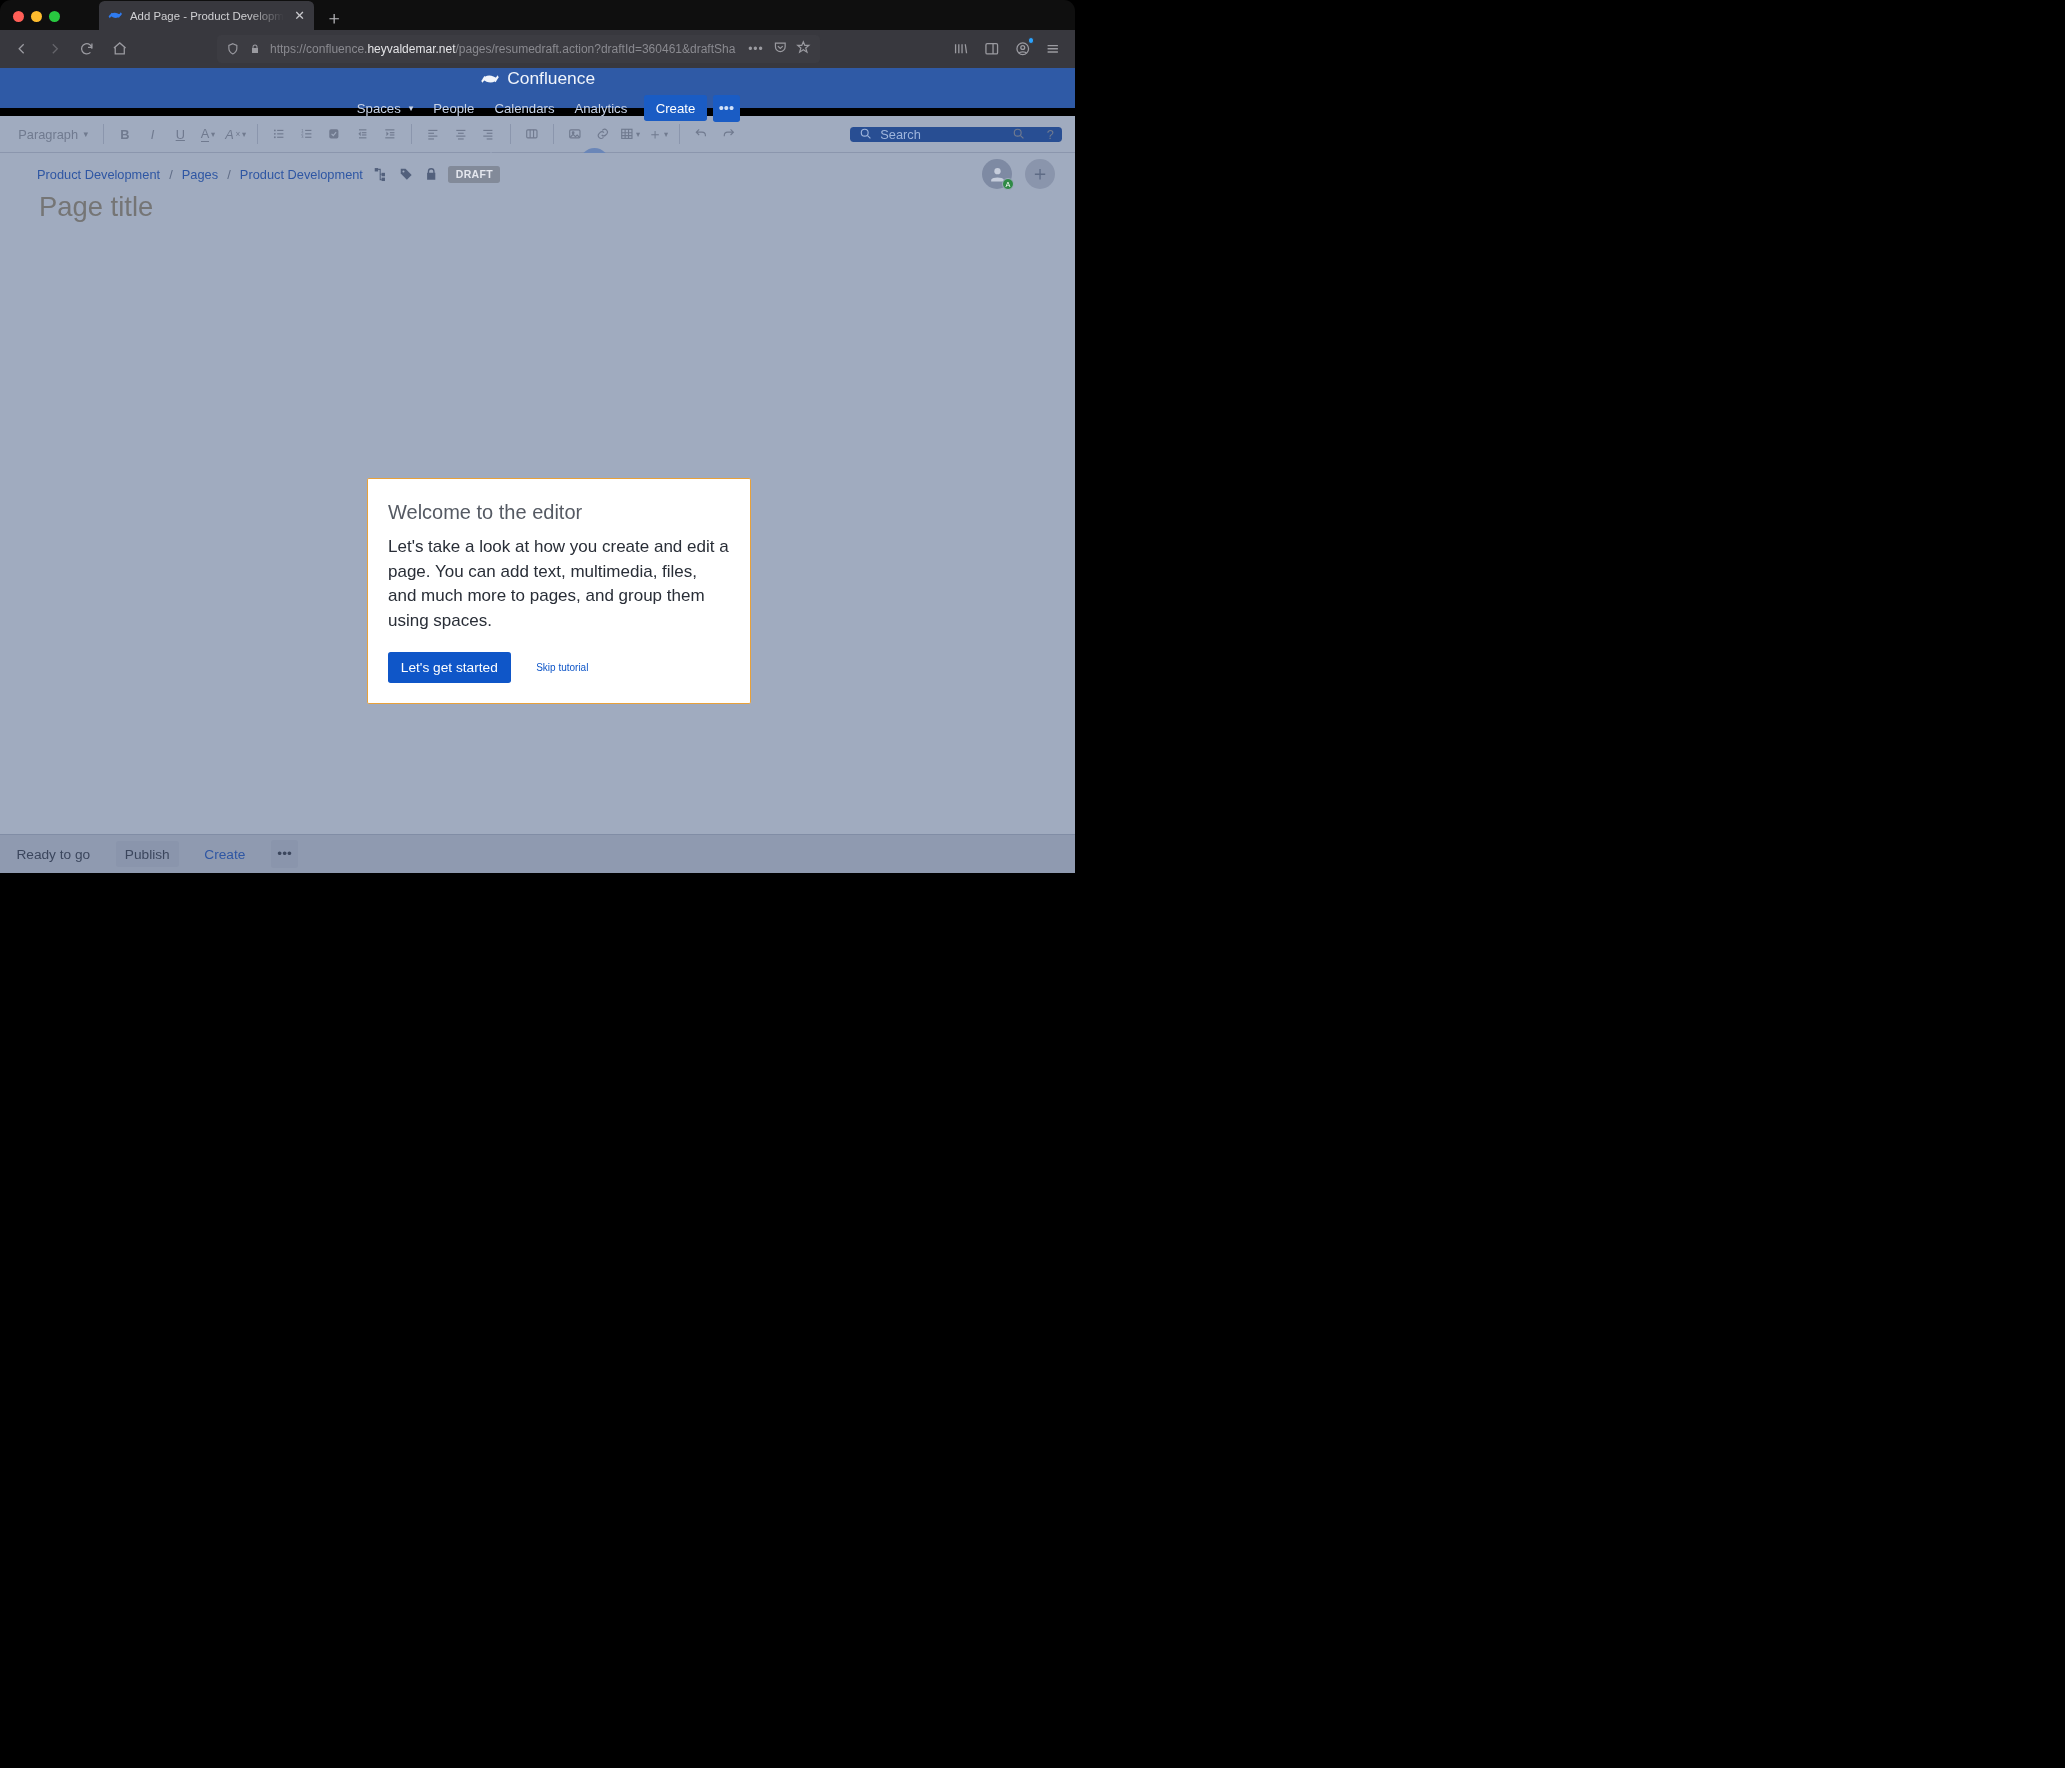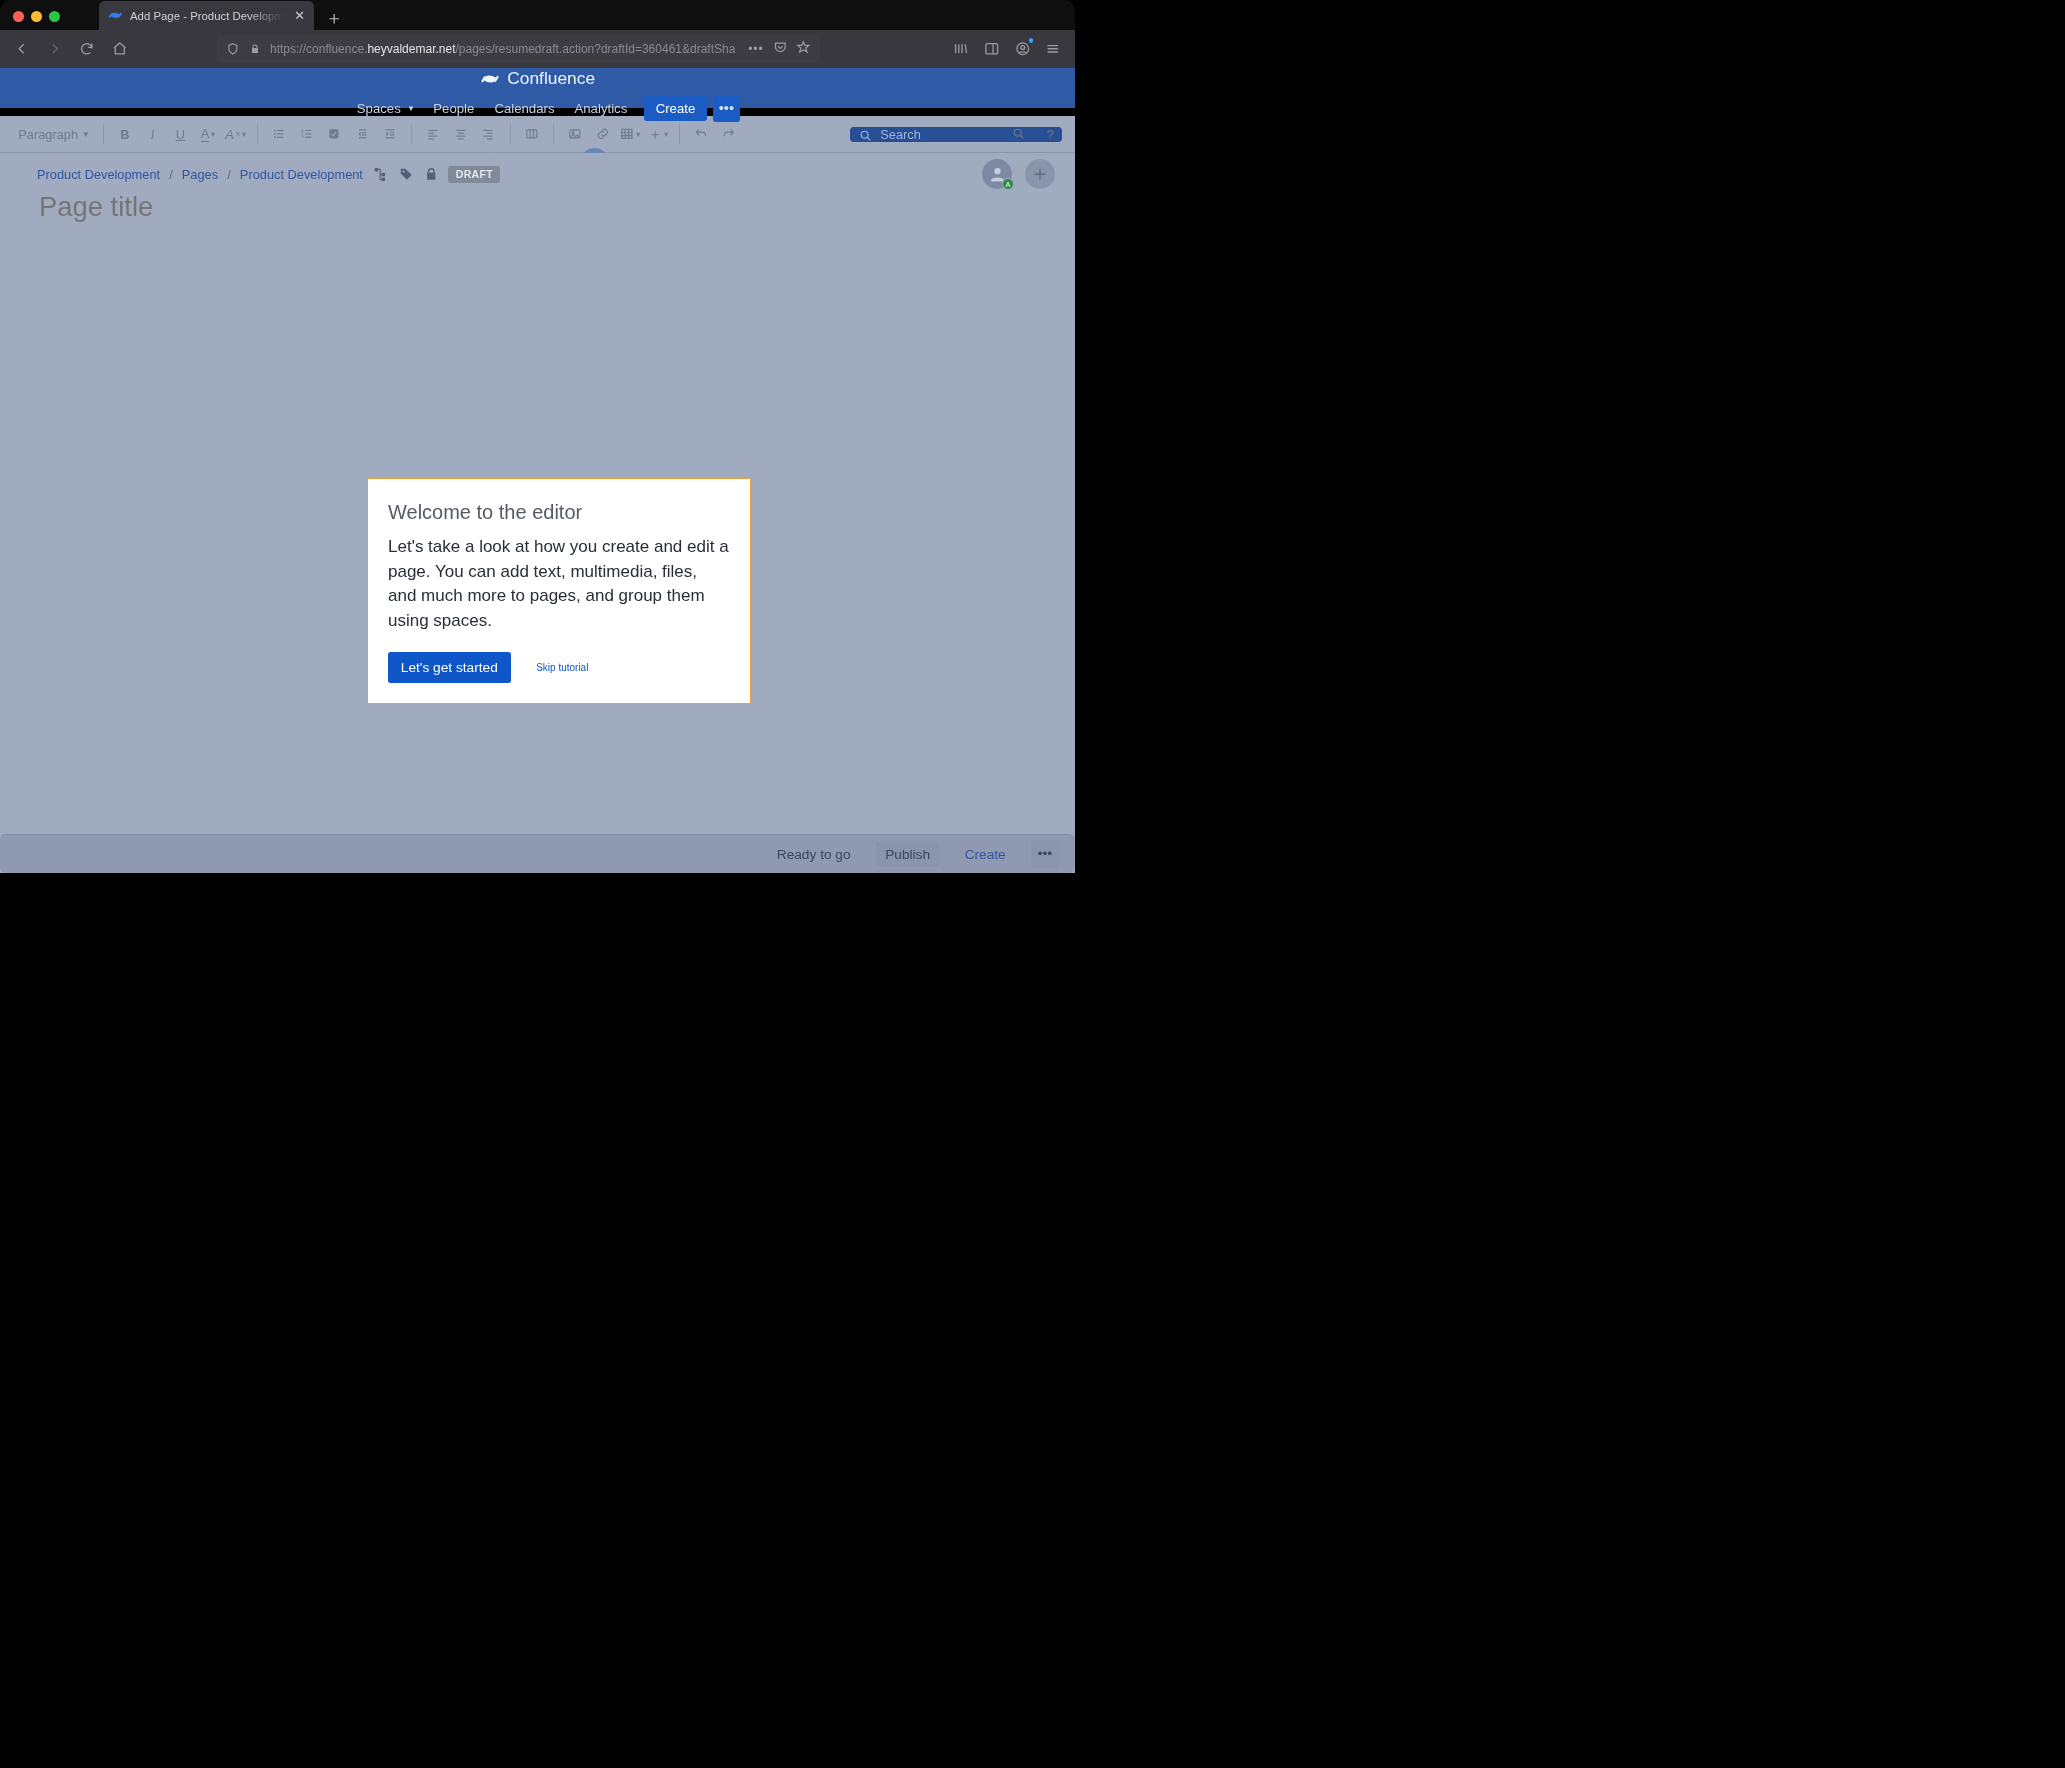--- a/index.html
+++ b/index.html
@@ -70,21 +70,21 @@
   
   .confluence{position:relative;}
   .globalnav{height:40px;background:var(--nav-bg);display:flex;align-items:center;padding:0 12.8px;gap:5.5px;flex-direction:column;}
   .brand{display:flex;align-items:center;gap:7.3px;color:#f0f4fb;font-size:17.4px;font-weight:500;cursor:pointer;}
   .brand svg{width:20px;height:20px;fill:#f0f4fb;}
   .navlinks{display:flex;align-items:center;gap:1.8px;margin-left:12.8px;}
   .navlink{padding:5.5px 9.1px;border-radius:2.7px;color:var(--nav-text);font-size:13.2px;cursor:pointer;display:flex;align-items:center;gap:8px;}
   .navlink .caret{font-size:9.1px;}
   .create-btn{background:var(--nav-accent);color:#fff;padding:5.5px 12px;border-radius:2.7px;font-size:13.2px;margin-left:5.5px;cursor:pointer;}
   .create-more{width:27.4px;height:27.4px;background:var(--nav-accent);margin-left:3.7px;border-radius:2.7px;color:#cfe0f8;display:flex;align-items:center;justify-content:center;cursor:pointer;}
-  .nav-search{margin-left:auto;width:212px;height:28px;background:#284e93;border-radius:3.7px;display:flex;align-items:flex-end;padding:0 9.1px;gap:7.3px;color:#9fb5dc;font-size:12.8px;}
+  .nav-search{margin-left:auto;width:212px;height:28px;background:#284e93;border-radius:3.7px;display:flex;align-items:flex-start;padding:0 9.1px;gap:7.3px;color:#9fb5dc;font-size:12.8px;}
   .nav-icons{display:flex;gap:5.5px;margin-left:11px;}
   .nav-ico{width:29px;height:29px;border-radius:50%;display:flex;align-items:center;justify-content:center;color:#c3d2ec;cursor:pointer;}
   .nav-ico.avatar{background:#6a86b8;}
   .nav-ico svg{width:20px;height:20px;}
 
   
   .ed-toolbar{height:37px;background:var(--toolbar-bg);border-bottom:0.9px solid #8b96ad;display:flex;align-items:center;padding:0 12.8px;gap:3.7px;color:var(--toolbar-icon);font-size:12.8px;margin-top:8px;}
   .ed-sep{width:0.9px;height:20px;background:#8b96ad;margin:0 5.5px;}
   .ed-btn{min-width:24px;height:24px;border-radius:2.7px;display:flex;align-items:center;justify-content:center;cursor:pointer;}
   .ed-btn svg{width:13.7px;height:13.7px;}
@@ -111,21 +111,21 @@
   
   .overlay{position:absolute;left:0;right:0;top:0;bottom:0;pointer-events:none;}
   .modal{position:absolute;left:367px;top:410px;width:384px;background:#ffffff;border:1.8px solid var(--modal-border);border-radius:1.8px;padding:22px 20px 20px;pointer-events:auto;}
   .modal h2{margin:0 0 11px;font-size:20px;font-weight:500;color:var(--modal-heading);}
   .modal p{margin:0 0 18.3px;font-size:17px;line-height:1.45;color:var(--modal-text);}
   .modal-actions{display:flex;gap:25.6px;align-items:center;}
   .btn-primary{background:var(--primary-btn);color:#fff;border:none;border-radius:2.7px;padding:8.2px 12.8px;font-size:13.7px;font-weight:500;cursor:pointer;}
   .btn-link{background:none;border:none;color:var(--primary-btn);font-size:10px;cursor:pointer;padding:0;}
 
   
-  .bottombar{position:absolute;left:0;right:0;bottom:0;height:39px;background:var(--bottombar-bg);border-top:0.9px solid #818da5;display:flex;align-items:center;justify-content:flex-end;padding:0 16.4px;gap:16.4px;font-size:13.7px;border-radius:6px;}
+  .bottombar{position:absolute;left:0;right:0;bottom:0;height:39px;background:var(--bottombar-bg);border-top:0.9px solid #818da5;display:flex;align-items:center;justify-content:flex-start;padding:0 16.4px;gap:16.4px;font-size:13.7px;}
   .status{color:#3b465d;margin-right:9.1px;}
   .bb-btn{padding:5.5px 9.1px;border-radius:2.7px;cursor:pointer;}
   .bb-btn.publish{background:#8a95ac;color:#3b465d;}
   .bb-btn.close{color:var(--close-link);}
   .bb-btn.more{width:27.4px;height:27.4px;background:#8a95ac;display:flex;align-items:center;justify-content:center;color:#3b465d;}
 
 </style>
 </head>
 <body>
 

